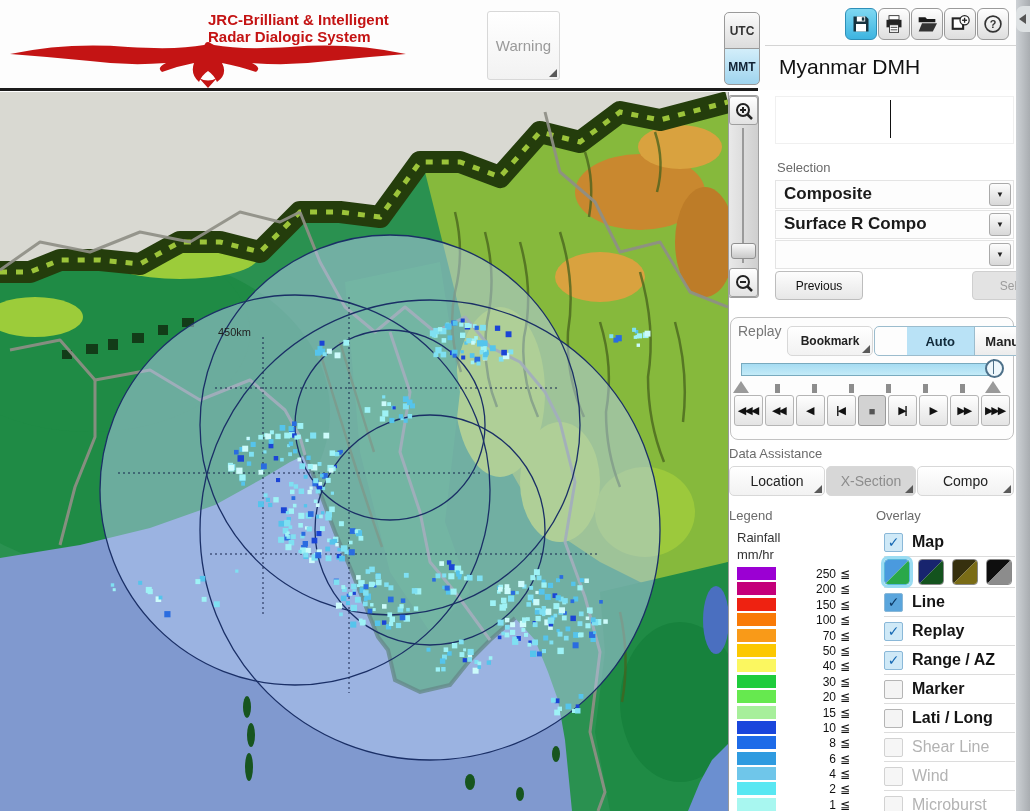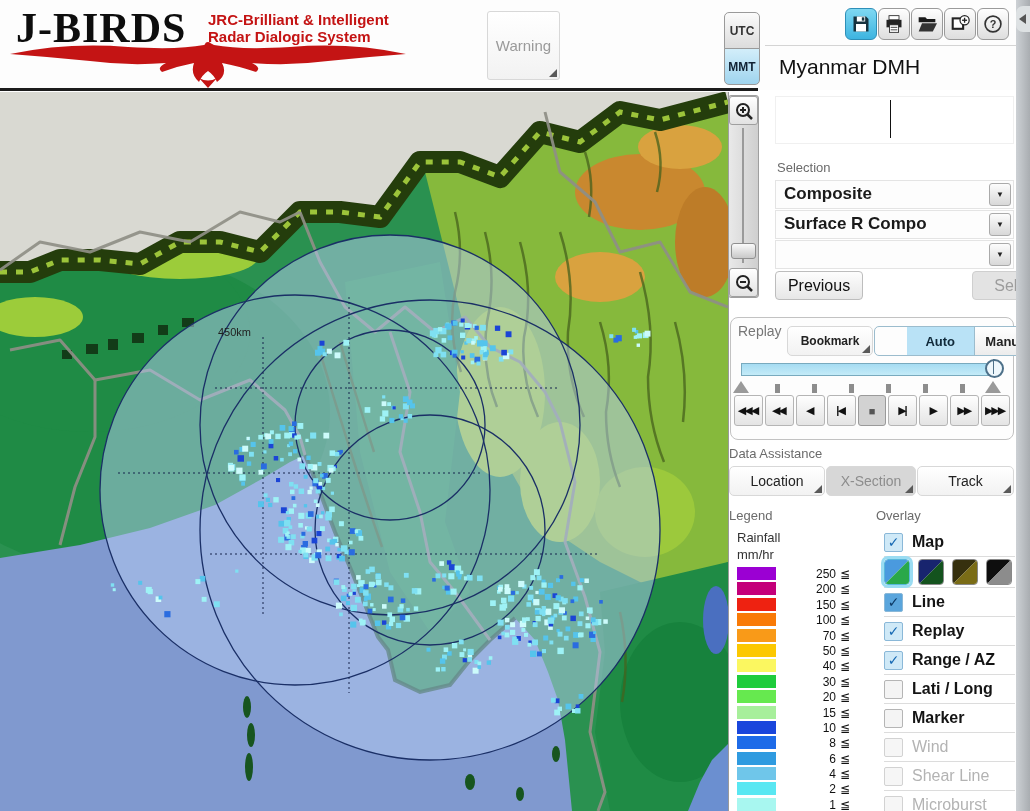--- a/index.html
+++ b/index.html
@@ -47,21 +47,21 @@
   #site-name{left:779px;top:55px;font-size:21px;color:#111;}
   #input-box{left:775px;top:96px;width:237px;height:46px;background:#fff;border:1px solid #f0f0f0;}
   #input-caret{left:890px;top:100px;width:1px;height:38px;background:#111;}
   #selection-label{left:777px;top:160px;}
   .dropdown{left:775px;width:237px;height:27px;background:#fdfdfd;border:1px solid #e4e4e4;}
   .dropdown .val{position:absolute;left:8px;top:3px;font-size:17px;font-weight:bold;color:#1a1a1a;}
   .ddbtn{position:absolute;right:2px;top:2px;width:20px;height:21px;border:1px solid #aaa;border-radius:3px;
       background:linear-gradient(#fcfcfc,#d8d8d8);display:flex;align-items:center;justify-content:center;
       font-size:8px;color:#222;}
   #dd1{top:180px;} #dd2{top:210px;} #dd3{top:240px;}
-  .pushbtn{position:absolute;height:27px;border:1px solid #bdbdbd;border-radius:4px;font-size:16px;
+  .pushbtn{position:absolute;height:27px;border:1px solid #bdbdbd;border-radius:4px;font-size:12px;
       background:linear-gradient(#fdfdfd,#e7e7e7);display:flex;align-items:center;justify-content:center;color:#111;}
   #previous-btn{left:775px;top:271px;width:86px;}
   #select-btn{left:924px;top:271px;width:87px;background:#e3e3e3;color:#9c9c9c;border-color:#cfcfcf;margin-left:48px;}
 
   
   #replay-box{left:730px;top:317px;width:282px;height:121px;border:1px solid #c2c2c2;border-radius:8px;background:#fdfdfd;}
   #replay-label{left:738px;top:323px;font-size:14px;color:#777;}
   #bookmark-btn{left:787px;top:326px;width:84px;height:28px;font-size:12px;font-weight:bold;border-radius:5px;}
   #seg{left:874px;top:326px;width:134px;height:28px;border:1px solid #9bbccd;border-radius:5px;display:flex;overflow:hidden;padding-left:32px;}
   .segbtn{flex:1;display:flex;align-items:center;justify-content:center;font-size:13px;font-weight:bold;}
@@ -121,21 +121,20 @@
       border:1px solid #9f9f9f;border-radius:3px;display:flex;align-items:center;justify-content:center;}
   #zoom-in-btn{top:96px;} #zoom-out-btn{top:268px;}
   #ztrack{left:742px;top:128px;width:2px;height:135px;background:#9a9a9a;}
   #zhandle{left:731px;top:243px;width:23px;height:14px;background:linear-gradient(#fafafa,#c8c8c8);
       border:1px solid #8f8f8f;border-radius:3px;}
 </style>
 </head>
 <body>
 
 <div id="header" class="abs">
-  <div id="logo-title" class="abs">J-BIRDS</div>
   <div id="tag1" class="abs tagline">JRC-Brilliant &amp; Intelligent</div>
   <div id="tag2" class="abs tagline">Radar Dialogic System</div>
   <svg id="eagle" class="abs" width="400" height="48" viewBox="0 0 400 48">
     <path d="M2,14 Q60,2 120,7 Q170,10 196,5 Q200,1 206,5 Q232,10 282,7 Q342,2 398,14
              Q358,17 320,21 Q282,26 244,23 Q254,28 248,32 Q230,26 214,23
              Q220,34 209,42 Q206,35 200,31 Q194,35 191,42 Q182,34 186,23
              Q170,26 154,32 Q148,28 158,23 Q120,26 82,21 Q42,17 2,14 Z" fill="#c41414"></path>
     <path d="M191,38 L200,48 L209,38 Q200,43 191,38 Z" fill="#c41414"></path>
     <circle cx="200" cy="5" r="3" fill="#c41414"></circle>
   </svg>
@@ -881,21 +880,21 @@
   </div>
 
 <div id="da-label" class="abs seclabel">Data Assistance</div>
 <div id="da-location" class="foldbtn dabtn">
   <span>Location</span>
 </div>
 <div id="da-xsection" class="foldbtn dabtn">
   <span>X-Section</span>
 </div>
 <div id="da-track" class="foldbtn dabtn">
-  <span>Track</span>
+  <span>Compo</span>
 </div>
 
 <div id="legend-label" class="abs seclabel">Legend</div>
 <div id="overlay-label" class="abs seclabel">Overlay</div>
 <div id="legend-title1" class="abs">Rainfall</div>
 <div id="legend-title2" class="abs">mm/hr</div>
 <div id="legend-rows" class="abs">
     <div class="lrow">
       <div class="lswatch" style="background: rgb(155, 0, 211);"></div>
       <div class="lval">250</div>
@@ -1016,35 +1015,35 @@
     <div class="orow">
       <div class="cbox checked">✓</div>
       <div class="olabel">Replay</div>
     </div>
     <div class="orow">
       <div class="cbox checked">✓</div>
       <div class="olabel">Range / AZ</div>
     </div>
     <div class="orow">
       <div class="cbox"></div>
-      <div class="olabel">Lati / Long</div>
+      <div class="olabel">Marker</div>
     </div>
     <div class="orow">
       <div class="cbox"></div>
-      <div class="olabel">Marker</div>
+      <div class="olabel">Lati / Long</div>
+    </div>
+    <div class="orow disabled">
+      <div class="cbox dis"></div>
+      <div class="olabel">Shear Line</div>
     </div>
     <div class="orow disabled">
       <div class="cbox dis"></div>
       <div class="olabel">Wind</div>
     </div>
     <div class="orow disabled">
       <div class="cbox dis"></div>
-      <div class="olabel">Shear Line</div>
-    </div>
-    <div class="orow disabled">
-      <div class="cbox dis"></div>
       <div class="olabel">Microburst</div>
     </div>
   </div>
 
 <div id="edge-strip" class="abs"></div>
 <div id="edge-tab" class="abs"></div>
 <div id="edge-arrow" class="abs"></div>
 
 </body></html>

